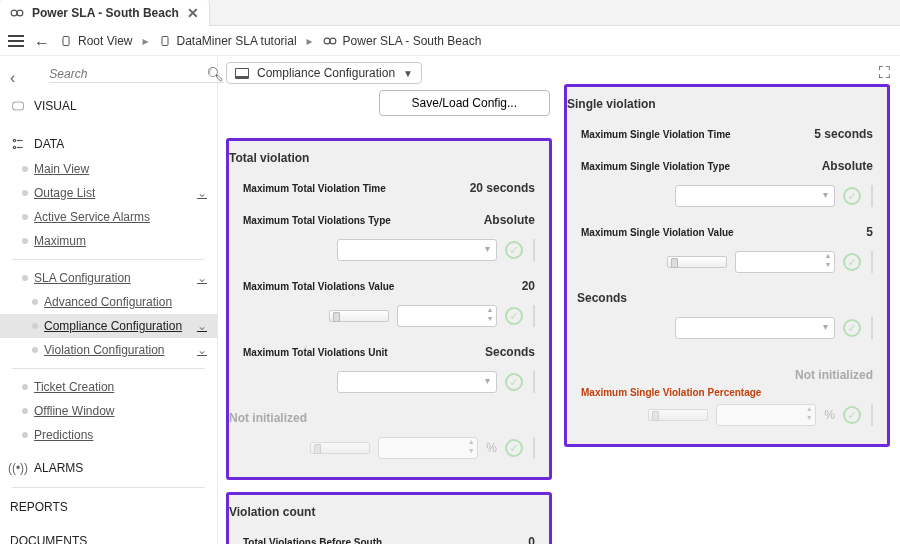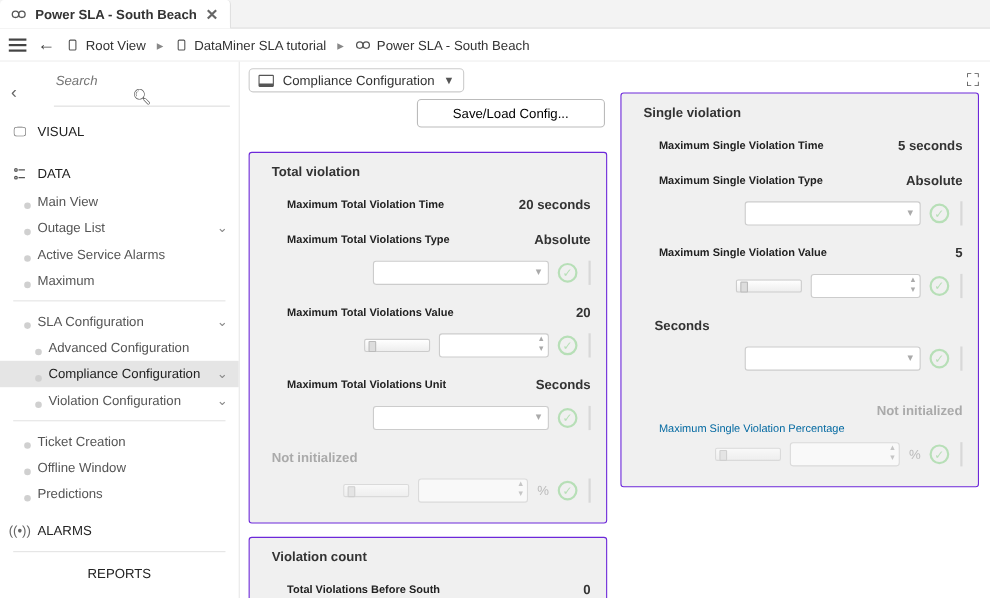--- a/index.html
+++ b/index.html
@@ -16,56 +16,56 @@
   .hamburger span { width:16px; height:2px; background:#444; }
   .back-arrow { font-size: 16px; color:#444; cursor:pointer; }
   .crumb-sep { color:#888; }
   .crumb { display:flex; align-items:center; gap:6px; color:#333; }
   .crumb svg, .tab svg { flex-shrink:0; }
 
   
   .main { display:flex; height: calc(544px - 26px - 30px); }
   .sidebar { width: 218px; border-right:1px solid #e8e8e8; display:flex; flex-direction:column; padding: 6px 0; }
   .side-back { font-size:16px; color:#666; padding: 2px 10px; cursor:pointer; }
-  .search { display:flex; align-items:center; margin: 4px 8px 10px 24px; border-bottom:1px solid #ddd;flex-direction:column; }
+  .search { display:flex; align-items:center; margin: 4px 8px 10px 24px; border-bottom:1px solid #ddd; }
   .search input { border:none; outline:none; flex:1; font-size:12px; font-style:italic; color:#999; background:transparent; }
   .search .mag { color:#555; font-size:14px; cursor:pointer; }
 
   .side-section { display:flex; align-items:center; gap:8px; padding: 6px 10px; font-size:12px; color:#222; cursor:pointer; }
-  .side-section.minor { color:#222;justify-content:center; }
+  .side-section.minor { color:#222; }
   .side-section .icon { width:16px; display:flex; justify-content:center; color:#666;}
   .side-divider { border-top:1px solid #e4e4e4; margin:6px 12px; }
 
-  .side-item { display:flex; align-items:flex-end; padding: 5px 10px 5px 34px; color:#555; cursor:pointer; position:relative; }
+  .side-item { display:flex; align-items:center; padding: 5px 10px 5px 34px; color:#555; cursor:pointer; position:relative;text-decoration:underline; }
   .side-item.lvl2 { padding-left:44px; }
   .side-item .dot { position:absolute; left:22px; width:6px; height:6px; border-radius:50%; background:#d0d0d0; }
   .side-item.lvl2 .dot { left:32px; }
   .side-item .chev { margin-left:auto; color:#888; font-size:12px; padding-left:8px; }
   .side-item.selected { background:#e5e5e5; color:#222; }
 
   
   .content { flex:1; display:flex; flex-direction:column; padding: 6px 10px 0 8px; overflow:hidden; }
   .content-header { display:flex; align-items:center; height:30px; gap:8px; }
   .card-dd { display:flex; align-items:center; gap:8px; border:1px solid #ccc; border-radius:4px; padding:3px 8px; background:#fff; cursor:pointer; }
   .card-dd .mon { width:14px; height:11px; border:1.5px solid #555; border-bottom-width:3px; border-radius:1px;}
   .card-dd .txt { font-size:12px; }
   .fullscreen { margin-left:auto; font-size:16px; color:#555; cursor:pointer; }
 
   .saveload-row { display:flex; justify-content:flex-end; padding: 6px 2px 10px 0; }
   .saveload-btn { border:1px solid #bbb; background:#fff; border-radius:4px; padding:5px 32px; cursor:pointer; font-size:12px; }
 
   .panels { display:flex; gap:12px; }
   .pcol { flex:1; display:flex; flex-direction:column; gap:12px; }
 
-  .panel { background:#f0f0f0; border:1px solid #6d28d9; border-radius:3px; padding:10px 14px 6px 20px; }
+  .panel { background:#f0f0f0; border:3px solid #6d28d9; border-radius:3px; padding:10px 14px 6px 0; }
   .panel-title { font-weight:600; font-size:12px; margin-bottom:10px; }
 
   .prow { display:flex; align-items:center; min-height:26px; margin-bottom:6px; }
   .plabel { flex:1; font-size:10px; font-weight:600; padding-left:14px; color:#222;}
-  .plabel.faded { color:#0369a1; font-weight:400;margin-top:36px;}
+  .plabel.faded { color:#c2410c; font-weight:700;margin-top:36px;}
   .pval { font-size:12px; font-weight:600; text-align:right; min-width:60px;}
   .pval.faded { color:#aaa;}
 
   .pcontrols { display:flex; align-items:center; justify-content:flex-end; gap:8px; margin: 0 0 12px 0; padding-left:14px;}
   .slider { width:60px; height:12px; background:linear-gradient(#fff,#eee); border:1px solid #ccc; border-radius:2px; position:relative;}
   .slider::after{content:"";position:absolute;left:3px;top:1px;width:5px;height:8px;background:#ddd;border:1px solid #bbb;border-radius:1px;}
   .dd { width:100px; height:22px; background:#fff; border:1px solid #ccc; border-radius:3px; position:relative;}
   .dd.wide{width:160px;}
   .dd::after{content:"▾"; position:absolute; right:6px; top:3px; color:#aaa; font-size:10px;}
   .spin { width:100px; height:22px; border:1px solid #ccc; border-radius:3px; background:#fff; position:relative;}

